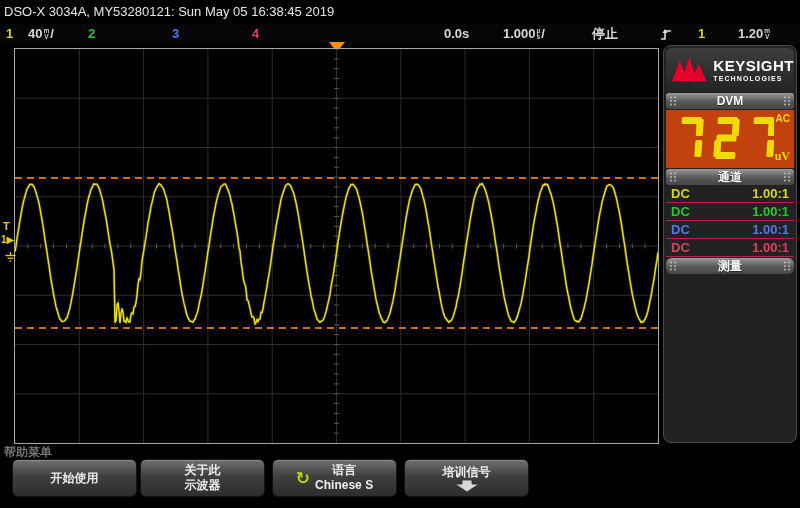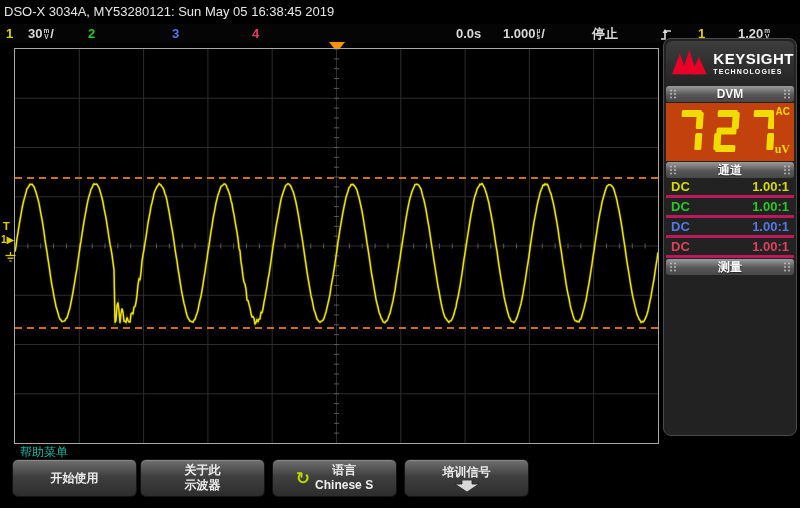--- a/index.html
+++ b/index.html
@@ -19,67 +19,67 @@
            font-weight:bold;text-align:center;margin:0 1px;transform:translateY(-1px);}
 
   
   #scope-wrap{left:14px;top:48px;width:643px;height:394px;border:1px solid #a8a8a8;background:#000;}
   #scope-svg{display:block;}
   #trig-pos-marker{left:329px;top:42px;width:0;height:0;border-left:8px solid transparent;
                    border-right:8px solid transparent;border-top:10px solid #ff9000;}
   .lmark{color:#e0d000;font-weight:bold;}
 
   
-  #side-panel{left:663px;top:38px;width:134px;height:398px;background:#222;
+  #side-panel{left:663px;top:45px;width:134px;height:398px;background:#222;
               border:1px solid #4a4a4a;border-radius:8px;box-sizing:border-box;padding:2px;}
   #brand{height:44px;background:linear-gradient(#3d3d3d,#242424);border-radius:6px 6px 0 0;
          display:flex;align-items:center;padding-left:6px;box-sizing:border-box;}
   #brand-text{margin-left:5px;color:#fff;line-height:1;}
   #brand-name{font-size:15px;font-weight:bold;letter-spacing:0.5px;}
   #brand-sub{font-size:7px;font-weight:bold;letter-spacing:1.1px;margin-top:2px;}
   .sect-hdr{height:16px;margin-top:1px;background:linear-gradient(#9b9b9b,#575757 55%,#474747);
             border-radius:3px;color:#fff;font-size:12px;font-weight:bold;text-align:center;
             line-height:16px;position:relative;text-shadow:0 1px 1px #222;}
   .grip{position:absolute;top:3px;opacity:.8;}
   .grip.l{left:3px;} .grip.r{right:3px;}
   #dvm-display{height:58px;background:#c2410c;position:relative;margin-top:1px;}
   #dvm-mode{position:absolute;right:4px;top:3px;color:#f0dc00;font-size:10px;font-weight:bold;}
   #dvm-unit{position:absolute;right:4px;bottom:4px;color:#f0dc00;font-size:12px;font-weight:bold;font-family:Liberation Serif, serif;}
   .ch-row{height:17px;display:flex;justify-content:space-between;align-items:center;
-          padding:0 5px;font-size:13px;font-weight:bold;border-bottom:3px solid #be185d;}
+          padding:0 5px;font-size:13px;font-weight:bold;border-bottom:1px solid #be185d;}
   #measure-body{color:#eee;padding:1px 4px 0 4px;}
   .m-label{font-size:12px;height:18px;line-height:18px;font-weight:bold;}
   .m-label .chan{color:#e0d000;}
   .m-value{font-size:14px;height:19px;line-height:17px;text-align:right;font-weight:bold;
            border-bottom:1px solid #909090;}
 
   
-  #menu-title{left:20px;top:444px;color:#14b8a6;font-size:12px;font-weight:normal;}
+  #menu-title{left:4px;top:444px;color:#737373;font-size:12px;font-weight:bold;}
   .softkey{top:459px;width:125px;height:38px;background:linear-gradient(#707070,#3f3f3f 45%,#2d2d2d);
            border:1px solid #141414;border-radius:6px;box-sizing:border-box;color:#eee;
            font-size:12px;font-weight:bold;display:flex;align-items:center;justify-content:center;
            box-shadow:inset 0 1px 0 #8a8a8a;text-align:center;}
   .softkey .lines{display:flex;flex-direction:column;line-height:15px;}
   .refresh-ic{color:#bcd800;font-size:17px;font-weight:bold;margin-right:5px;line-height:17px;}
 </style>
 </head>
 <body>
 
 <div id="title-bar" class="abs">DSO-X 3034A, MY53280121: Sun May 05 16:38:45 2019</div>
 
 <div id="status-bar" class="abs">
   <span class="sb" style="left:6px;color:#d8d800;">1</span>
   <span class="sb" style="left:28px;">
-    <span>30</span><span class="stacked"><span>m</span><br><span>V</span></span><span>/</span>
+    <span>40</span><span class="stacked"><span>m</span><br><span>V</span></span><span>/</span>
   </span>
   <span class="sb" style="left:88px;color:#28c828;">2</span>
   <span class="sb" style="left:172px;color:#5577e8;">3</span>
   <span class="sb" style="left:252px;color:#e04060;">4</span>
 
-  <span class="sb" style="left:456px;">0.0s</span>
+  <span class="sb" style="left:444px;">0.0s</span>
   <span class="sb" style="left:503px;">
     <span>1.000</span><span class="stacked"><span>µ</span><br><span>s</span></span><span>/</span>
   </span>
   <span class="sb" style="left:592px;">停止</span>
   <span class="sb" style="left:660px;top:3px;">
     <svg width="12" height="13" viewBox="0 0 12 13">
         <path d="M1,11 H5 V3 H11" stroke="#ddd" stroke-width="1.6" fill="none"></path>
         <polygon points="2.5,5 7.5,5 5,1" fill="#ddd"></polygon>
       </svg>
   </span>
@@ -314,21 +314,21 @@
   </div>
   <div class="ch-row" style="color:#5577e8;">
     <span>DC</span>
       <span>1.00:1</span>
   </div>
   <div class="ch-row" style="color:#e04060;">
     <span>DC</span>
       <span>1.00:1</span>
   </div>
 
-  <div class="sect-hdr" style="">
+  <div class="sect-hdr" style="border-radius:6px;">
     <svg class="grip l" width="8" height="10" viewBox="0 0 8 10">
         <g fill="#cfcfcf">
           <circle cx="2" cy="1.5" r="1"></circle>
           <circle cx="6" cy="1.5" r="1"></circle>
           <circle cx="2" cy="5" r="1"></circle>
           <circle cx="6" cy="5" r="1"></circle>
           <circle cx="2" cy="8.5" r="1"></circle>
           <circle cx="6" cy="8.5" r="1"></circle>
         </g>
       </svg>

